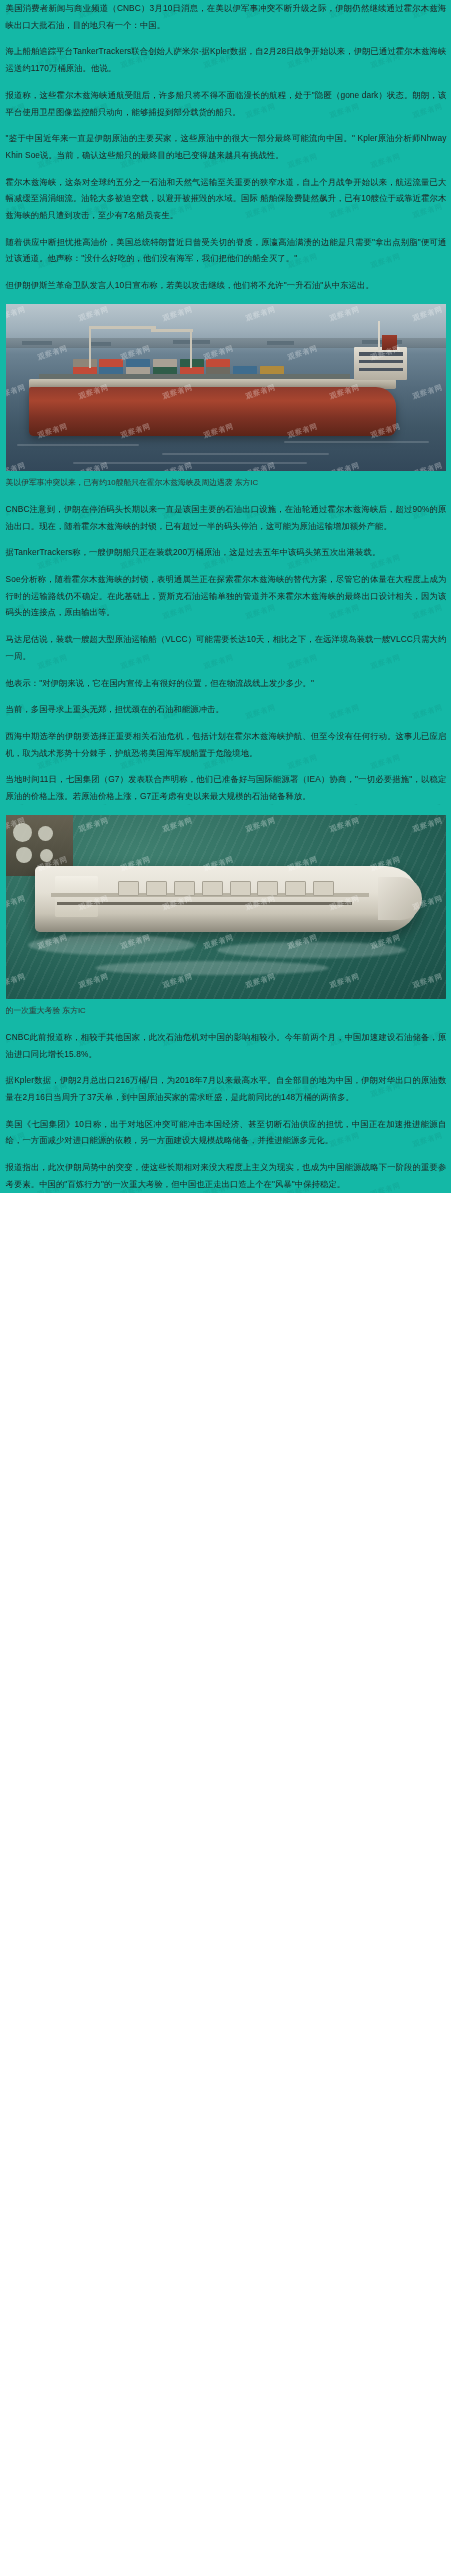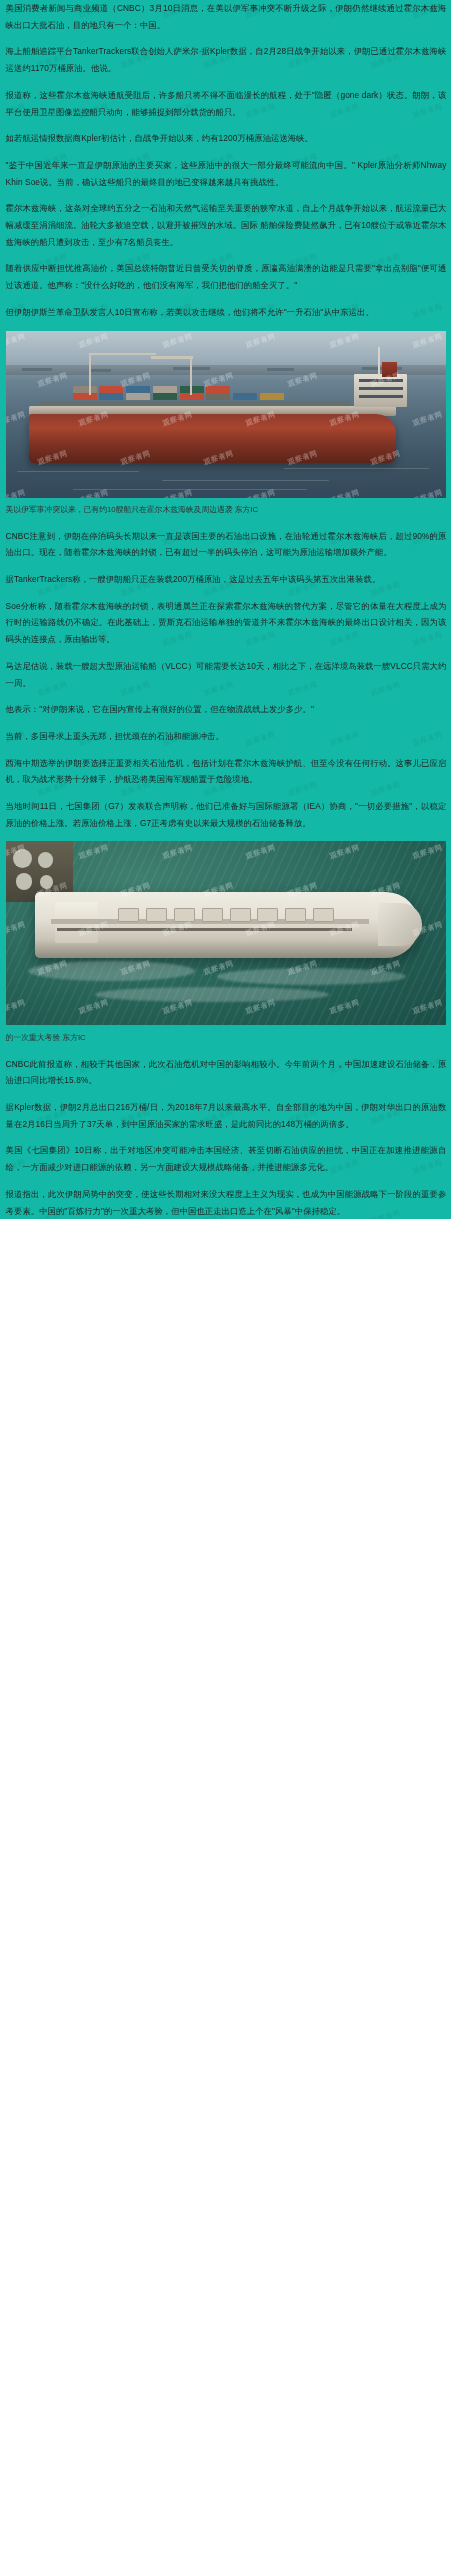--- a/index.html
+++ b/index.html
@@ -273,21 +273,20 @@
 </style>
 </head>
 <body>
 
 <div class="page">
 
   <div class="body-wrap">
     <p class="para">美国消费者新闻与商业频道（CNBC）3月10日消息，在美以伊军事冲突不断升级之际，伊朗仍然继续通过霍尔木兹海峡出口大批石油，目的地只有一个：中国。</p>
     <p class="para">海上船舶追踪平台TankerTrackers联合创始人萨米尔·据Kpler数据，自2月28日战争开始以来，伊朗已通过霍尔木兹海峡运送约1170万桶原油。他说。</p>
     <p class="para">报道称，这些霍尔木兹海峡通航受阻后，许多船只将不得不面临漫长的航程，处于"隐匿（gone dark）状态。朗朗，该平台使用卫星图像监控船只动向，能够捕捉到部分载货的船只。</p>
-    <p class="para">如若航运情报数据商Kpler初估计，自战争开始以来，约有1200万桶原油运送海峡。</p>
     <p class="para">"鉴于中国近年来一直是伊朗原油的主要买家，这些原油中的很大一部分最终可能流向中国。" Kpler原油分析师Nhway Khin Soe说。当前，确认这些船只的最终目的地已变得越来越具有挑战性。</p>
     <p class="para">霍尔木兹海峡，这条对全球约五分之一石油和天然气运输至关重要的狭窄水道，自上个月战争开始以来，航运流量已大幅减缓至涓涓细流。油轮大多被迫空载，以避开被摧毁的水域。国际 船舶保险费陡然飙升，已有10艘位于或靠近霍尔木兹海峡的船只遭到攻击，至少有7名船员丧生。</p>
     <p class="para">随着供应中断担忧推高油价，美国总统特朗普近日曾受关切的脊质，原瀛高油满溃的边能是只需要"拿出点别脂"便可通过该通道。他声称："没什么好吃的，他们没有海军，我们把他们的船全灭了。"</p>
     <p class="para">但伊朗伊斯兰革命卫队发言人10日宣布称，若美以攻击继续，他们将不允许"一升石油"从中东运出。</p>
     <div class="wm-layer" id="wmTop">
         <span class="wm-text-body" style="left: -11px; top: 5.6px;">观察者网</span>
         <span class="wm-text-body" style="left: 72px; top: 5.6px;">观察者网</span>
         <span class="wm-text-body" style="left: 156px; top: 5.6px;">观察者网</span>
         <span class="wm-text-body" style="left: 239px; top: 5.6px;">观察者网</span>
         <span class="wm-text-body" style="left: 323px; top: 5.6px;">观察者网</span>

